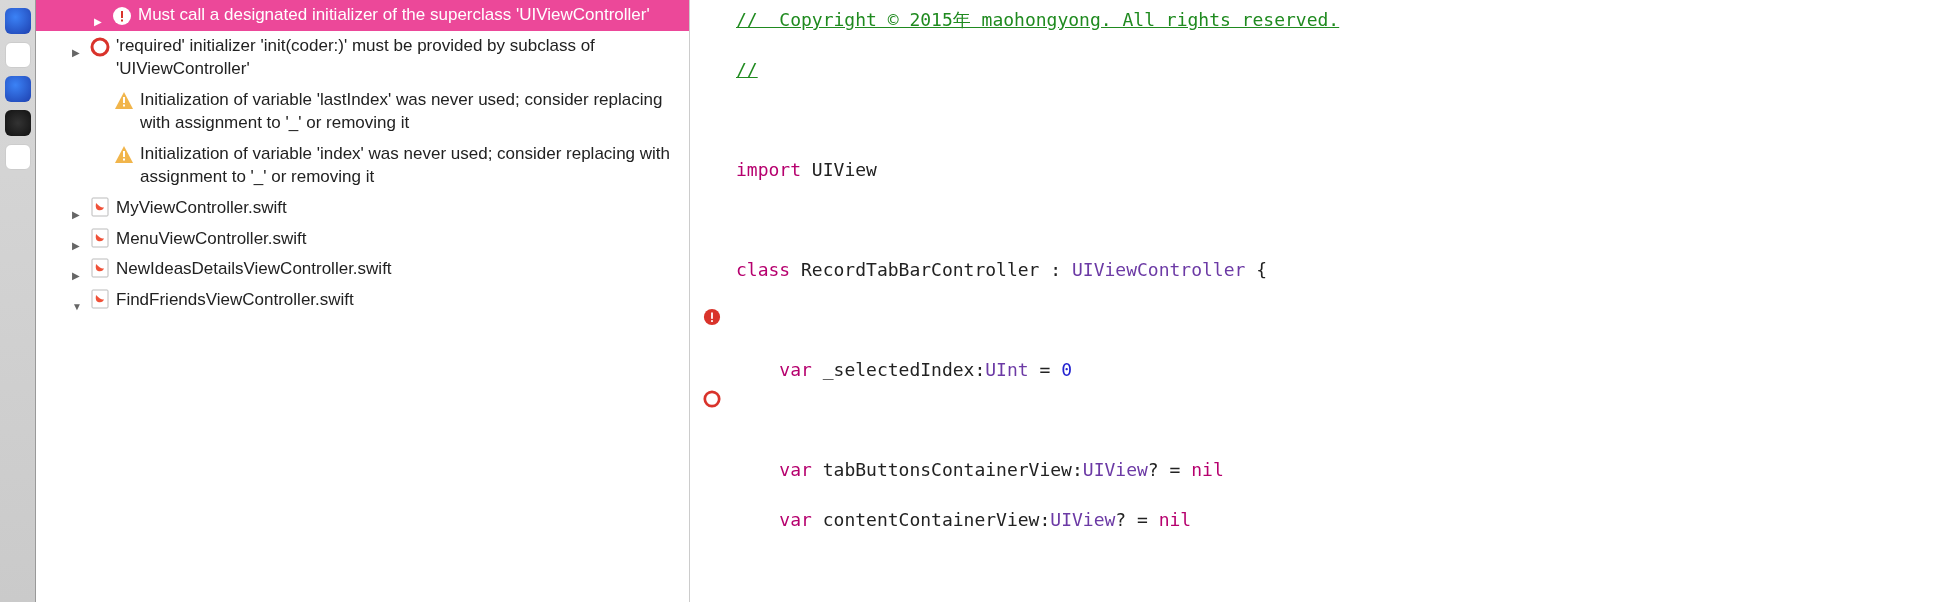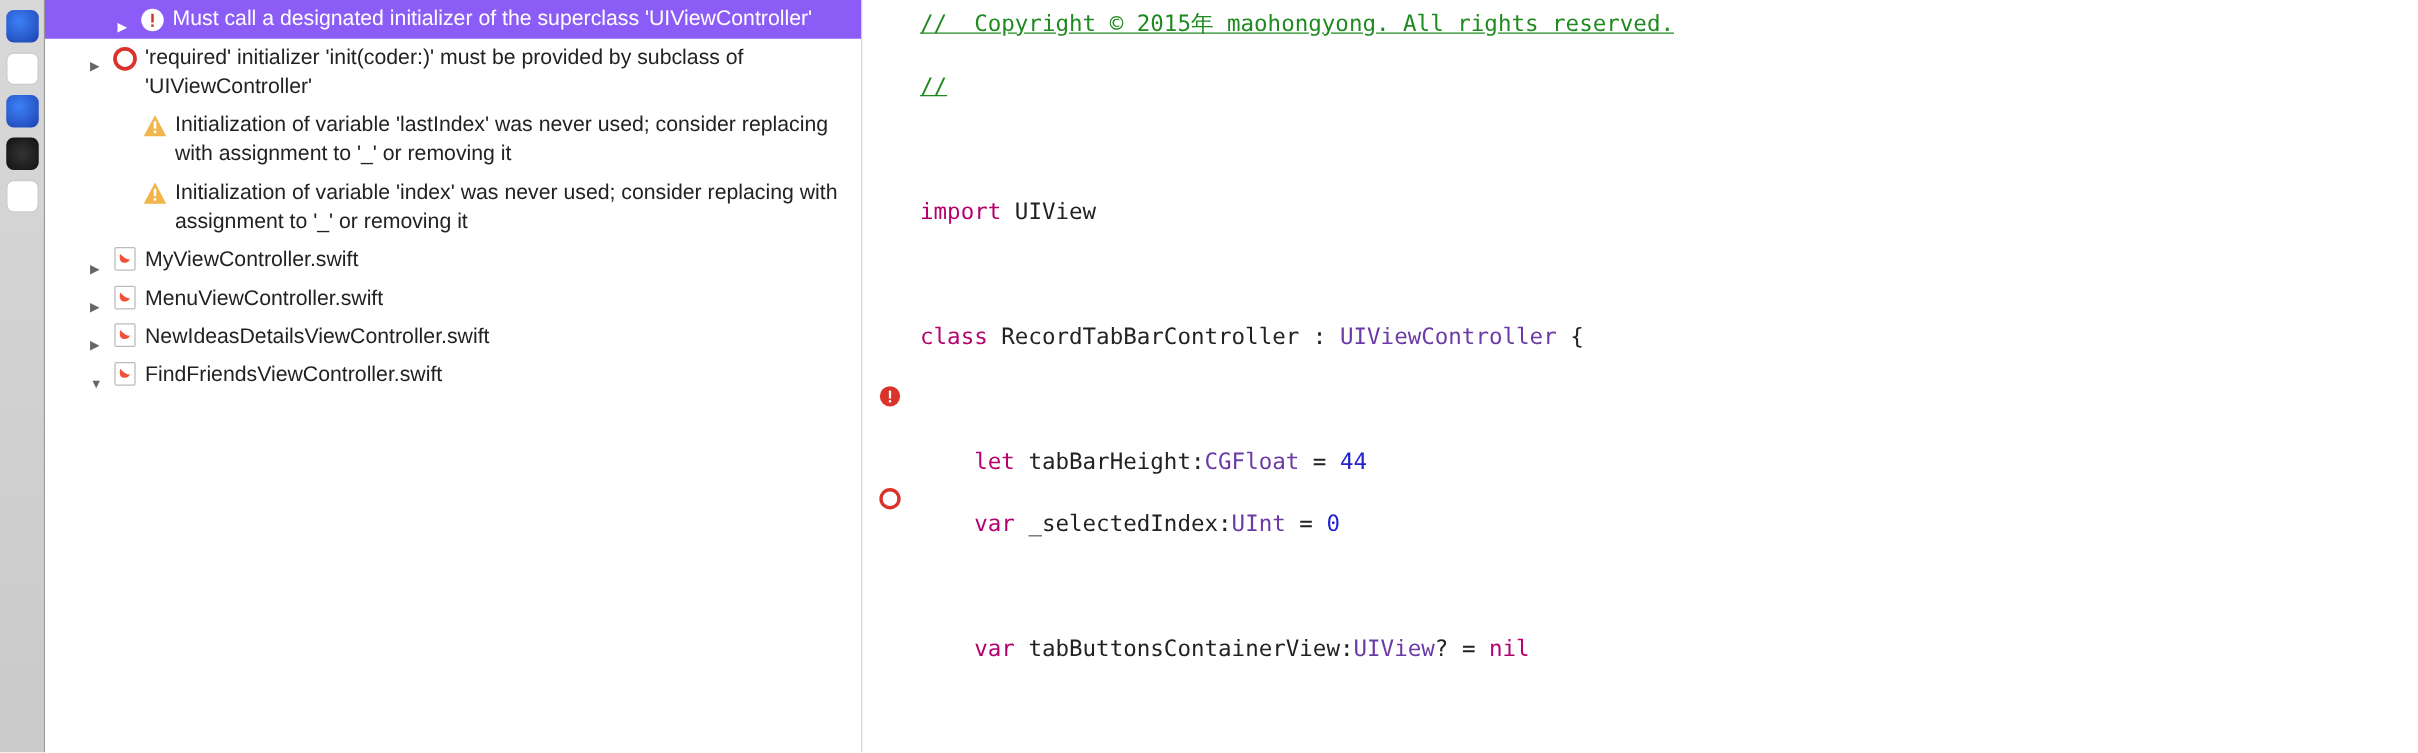--- a/index.html
+++ b/index.html
@@ -38,21 +38,21 @@
   overflow-y: auto;
   font-size: 17px;
   color: #222;
 }
 .issue-row, .file-row {
   display: flex;
   align-items: flex-start;
   padding: 4px 8px 4px 12px;
   line-height: 1.35;
 }
-.issue-row.selected { background: #8b5cf6; color: #fff; padding-left: 34px; }
+.issue-row.selected { background: #ec4899; color: #fff; padding-left: 34px; }
 .issue-row.selected .issue-text { color: #fff; }
 .disclosure {
   width: 14px; height: 14px;
   flex-shrink: 0;
   margin-top: 5px;
   margin-right: 4px;
 }
 .disclosure.closed::before { content: "▶"; font-size: 10px; color: #666; }
 .disclosure.open::before { content: "▼"; font-size: 10px; color: #666; }
 .disclosure.selected-closed::before { content: "▶"; font-size: 10px; color: #fff; }
@@ -207,24 +207,24 @@
 </div>
 
 <div class="editor">
 <div class="code-line comment" style="margin-top:-18px"><span>//  Copyright © 2015年 maohongyong. All rights reserved.</span></div>
 <div class="code-line comment"><span>//</span></div>
 <div class="code-line"></div>
 <div class="code-line"><span class="kw">import</span><span> UIView</span></div>
 <div class="code-line"></div>
 <div class="code-line"><span class="kw">class</span><span> RecordTabBarController : </span><span class="typebuiltin">UIViewController</span><span> {</span></div>
 <div class="code-line"></div>
-<div class="code-line">    <span class="kw">let</span><span> tabBarHeight:</span><span class="typebuiltin">CGFloat</span><span> = </span><span class="num">44</span></div>
 <div class="code-line">    <span class="kw">var</span><span> _selectedIndex:</span><span class="typebuiltin">UInt</span><span> = </span><span class="num">0</span></div>
 <div class="code-line"></div>
 <div class="code-line">    <span class="kw">var</span><span> tabButtonsContainerView:</span><span class="typebuiltin">UIView</span><span>? = </span><span class="kw">nil</span></div>
+<div class="code-line">    <span class="kw">var</span><span> contentContainerView:</span><span class="typebuiltin">UIView</span><span>? = </span><span class="kw">nil</span></div>
 
 
 
 
 
 
 
 
 
 

